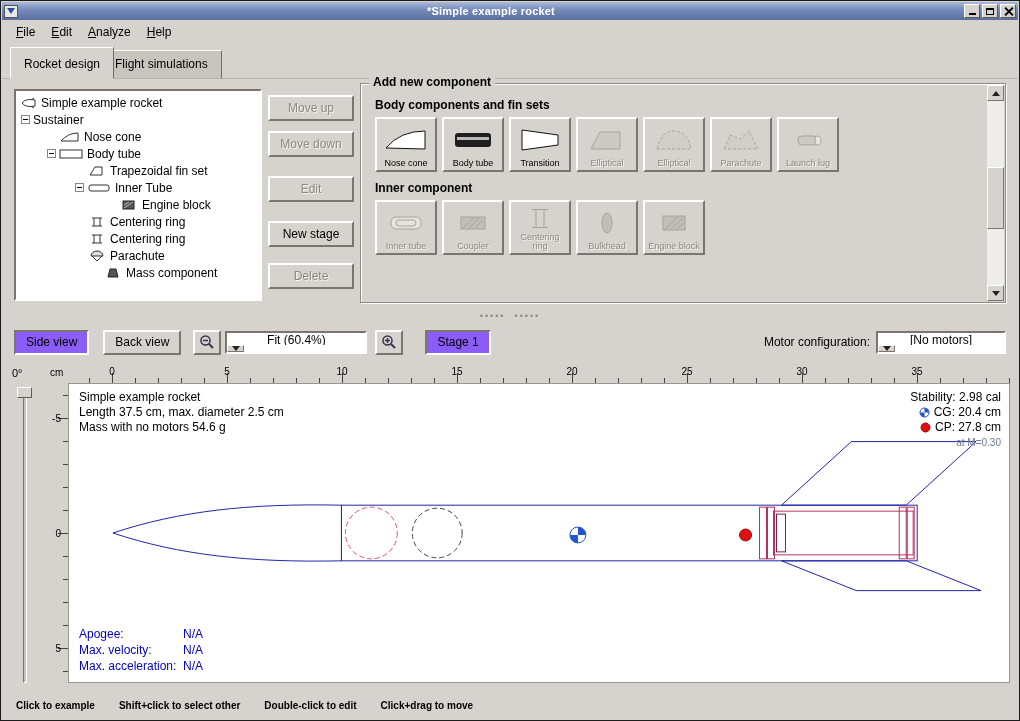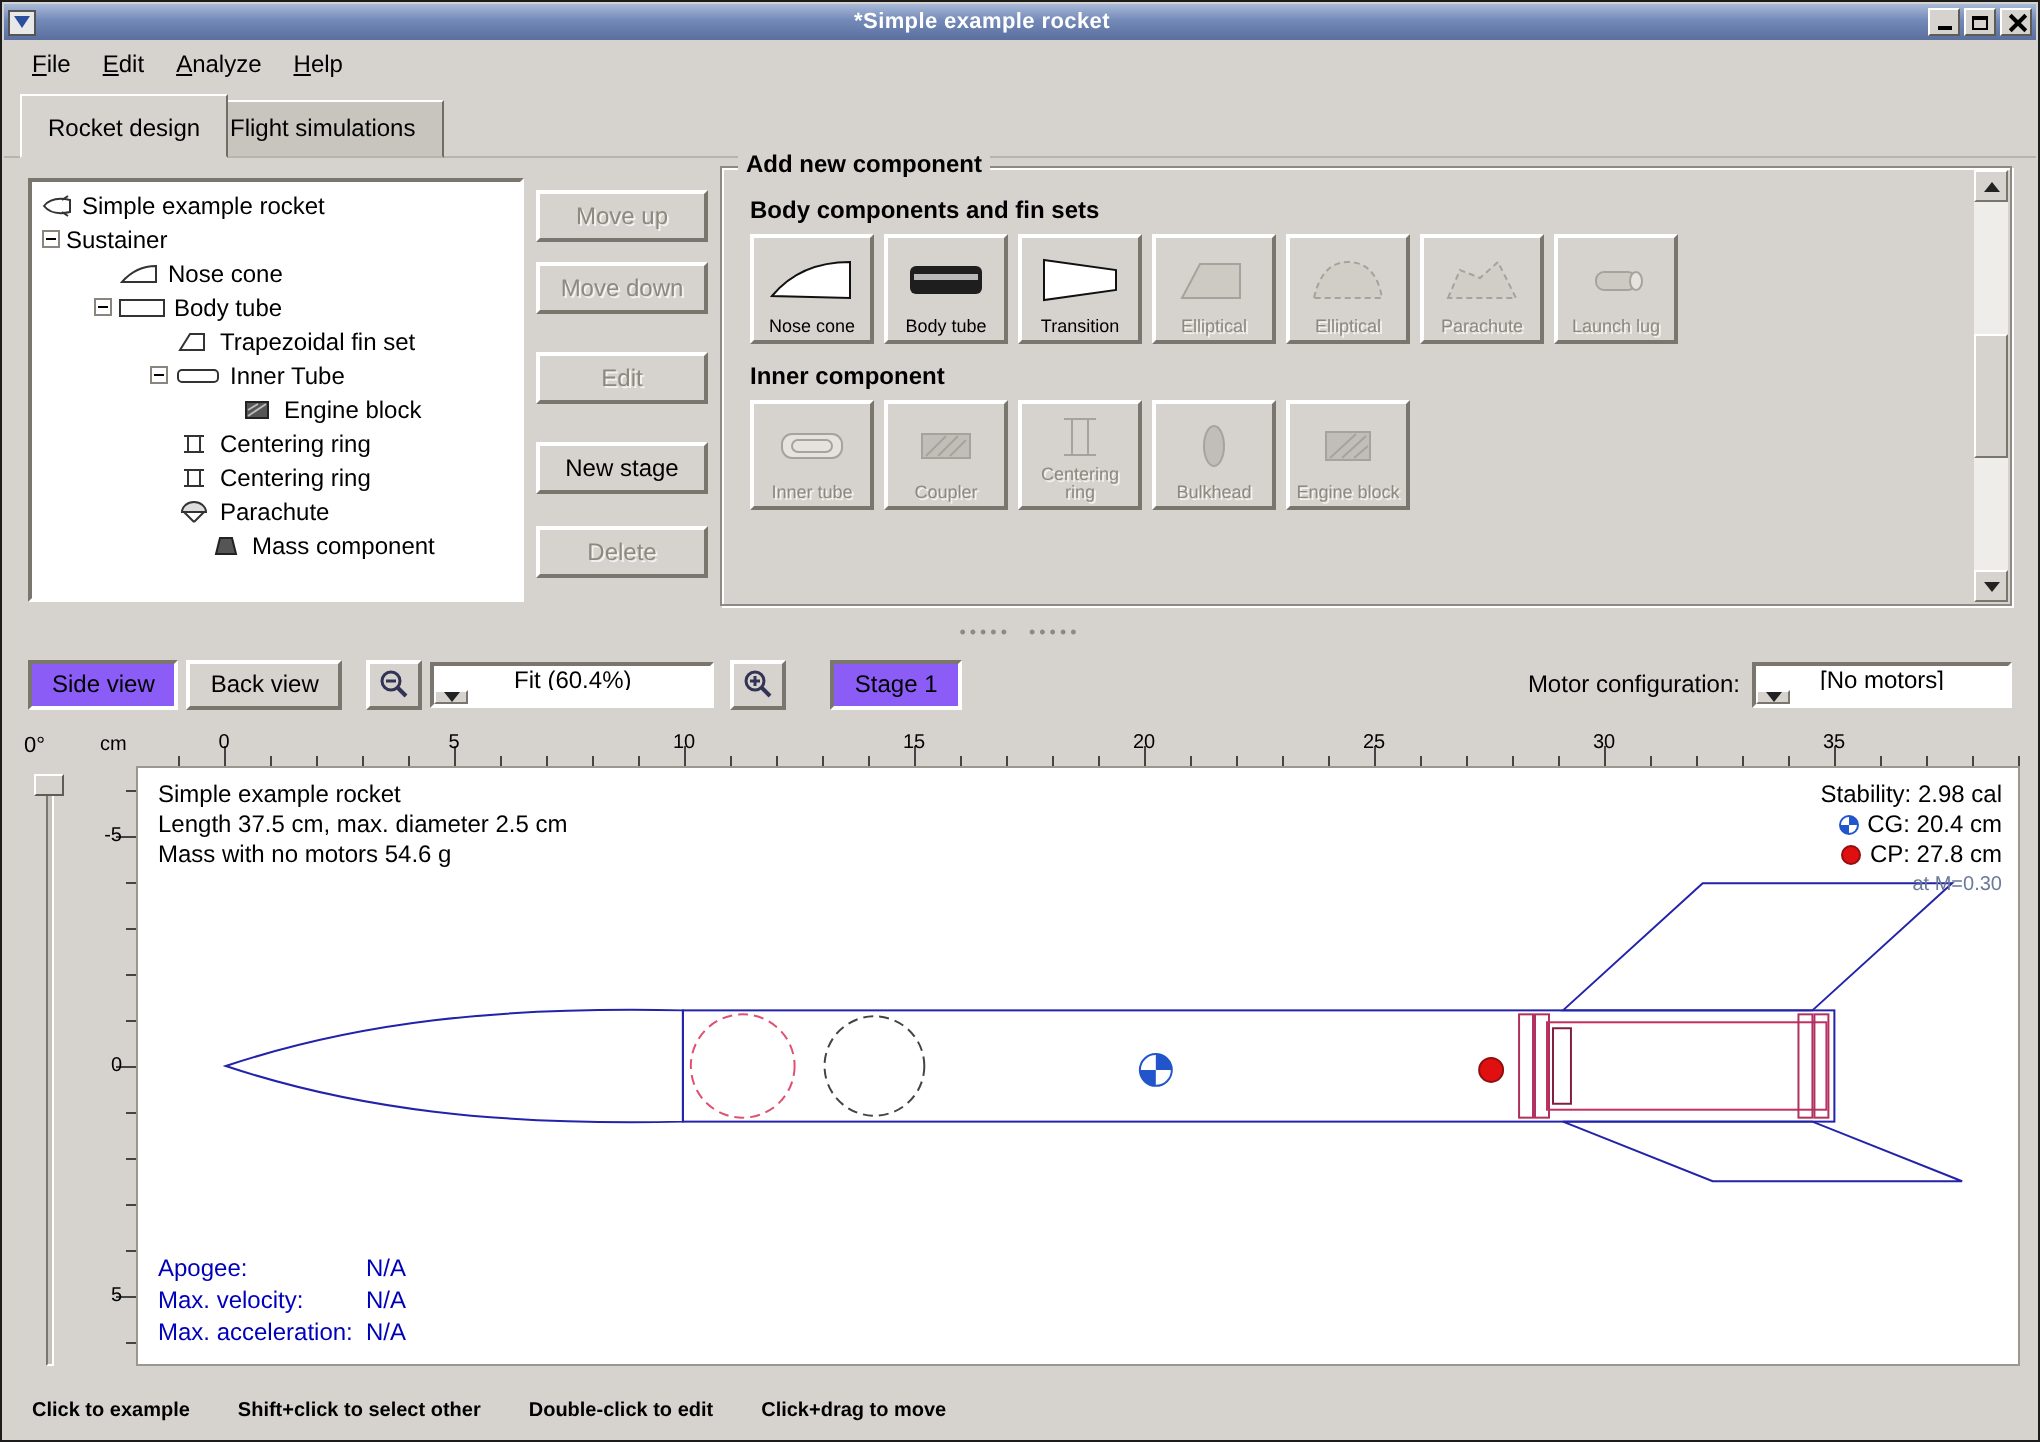--- a/index.html
+++ b/index.html
@@ -340,21 +340,21 @@
       </div>
     </div>
   </div>
 
   <div class="splitter">
       <span class="dots">•••••&nbsp;&nbsp;•••••</span>
     </div>
 
   <div class="toolbar">
     <div class="tb-btn pressed">Side view</div>
-    <div class="tb-btn" style="margin-left:4px">Back view</div>
+    <div class="tb-btn" style="margin-left:14px">Back view</div>
     <div class="tb-btn zoom-btn" style="margin-left:12px">
       <svg width="16" height="16" viewBox="0 0 16 16">
           <circle cx="6.5" cy="6.5" r="4.5" fill="none" stroke="#335" stroke-width="1.5"></circle>
           <line x1="10" y1="10" x2="14" y2="14" stroke="#335" stroke-width="2"></line>
           <line x1="4" y1="6.5" x2="9" y2="6.5" stroke="#335" stroke-width="1.5"></line>
         </svg>
     </div>
     <div class="combo" style="width:142px; margin-left:4px">
       <span class="cval">Fit (60.4%)</span>
       <span class="carrow">

